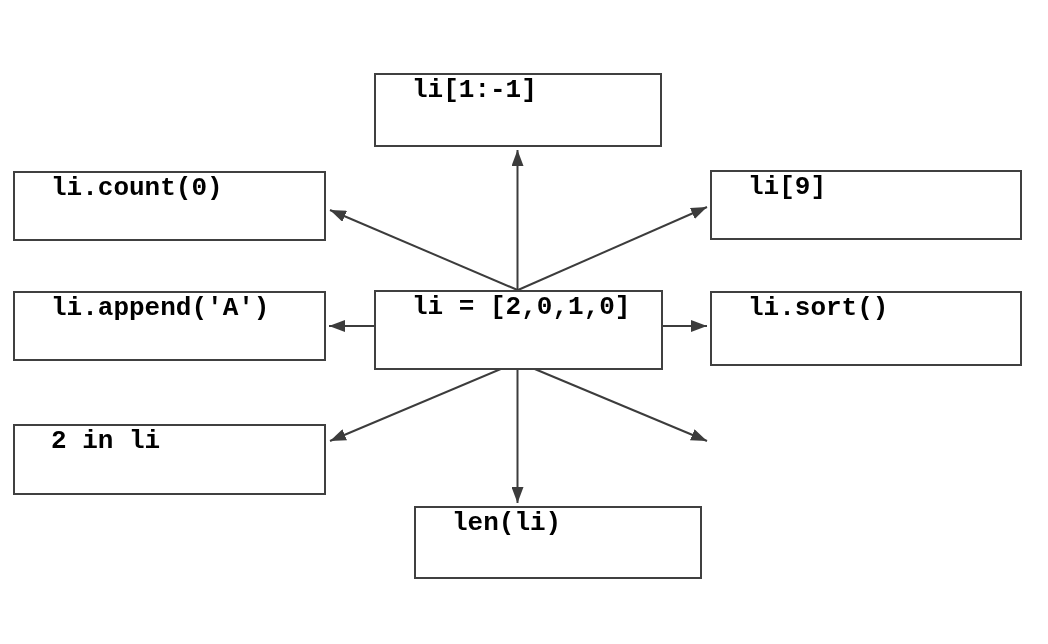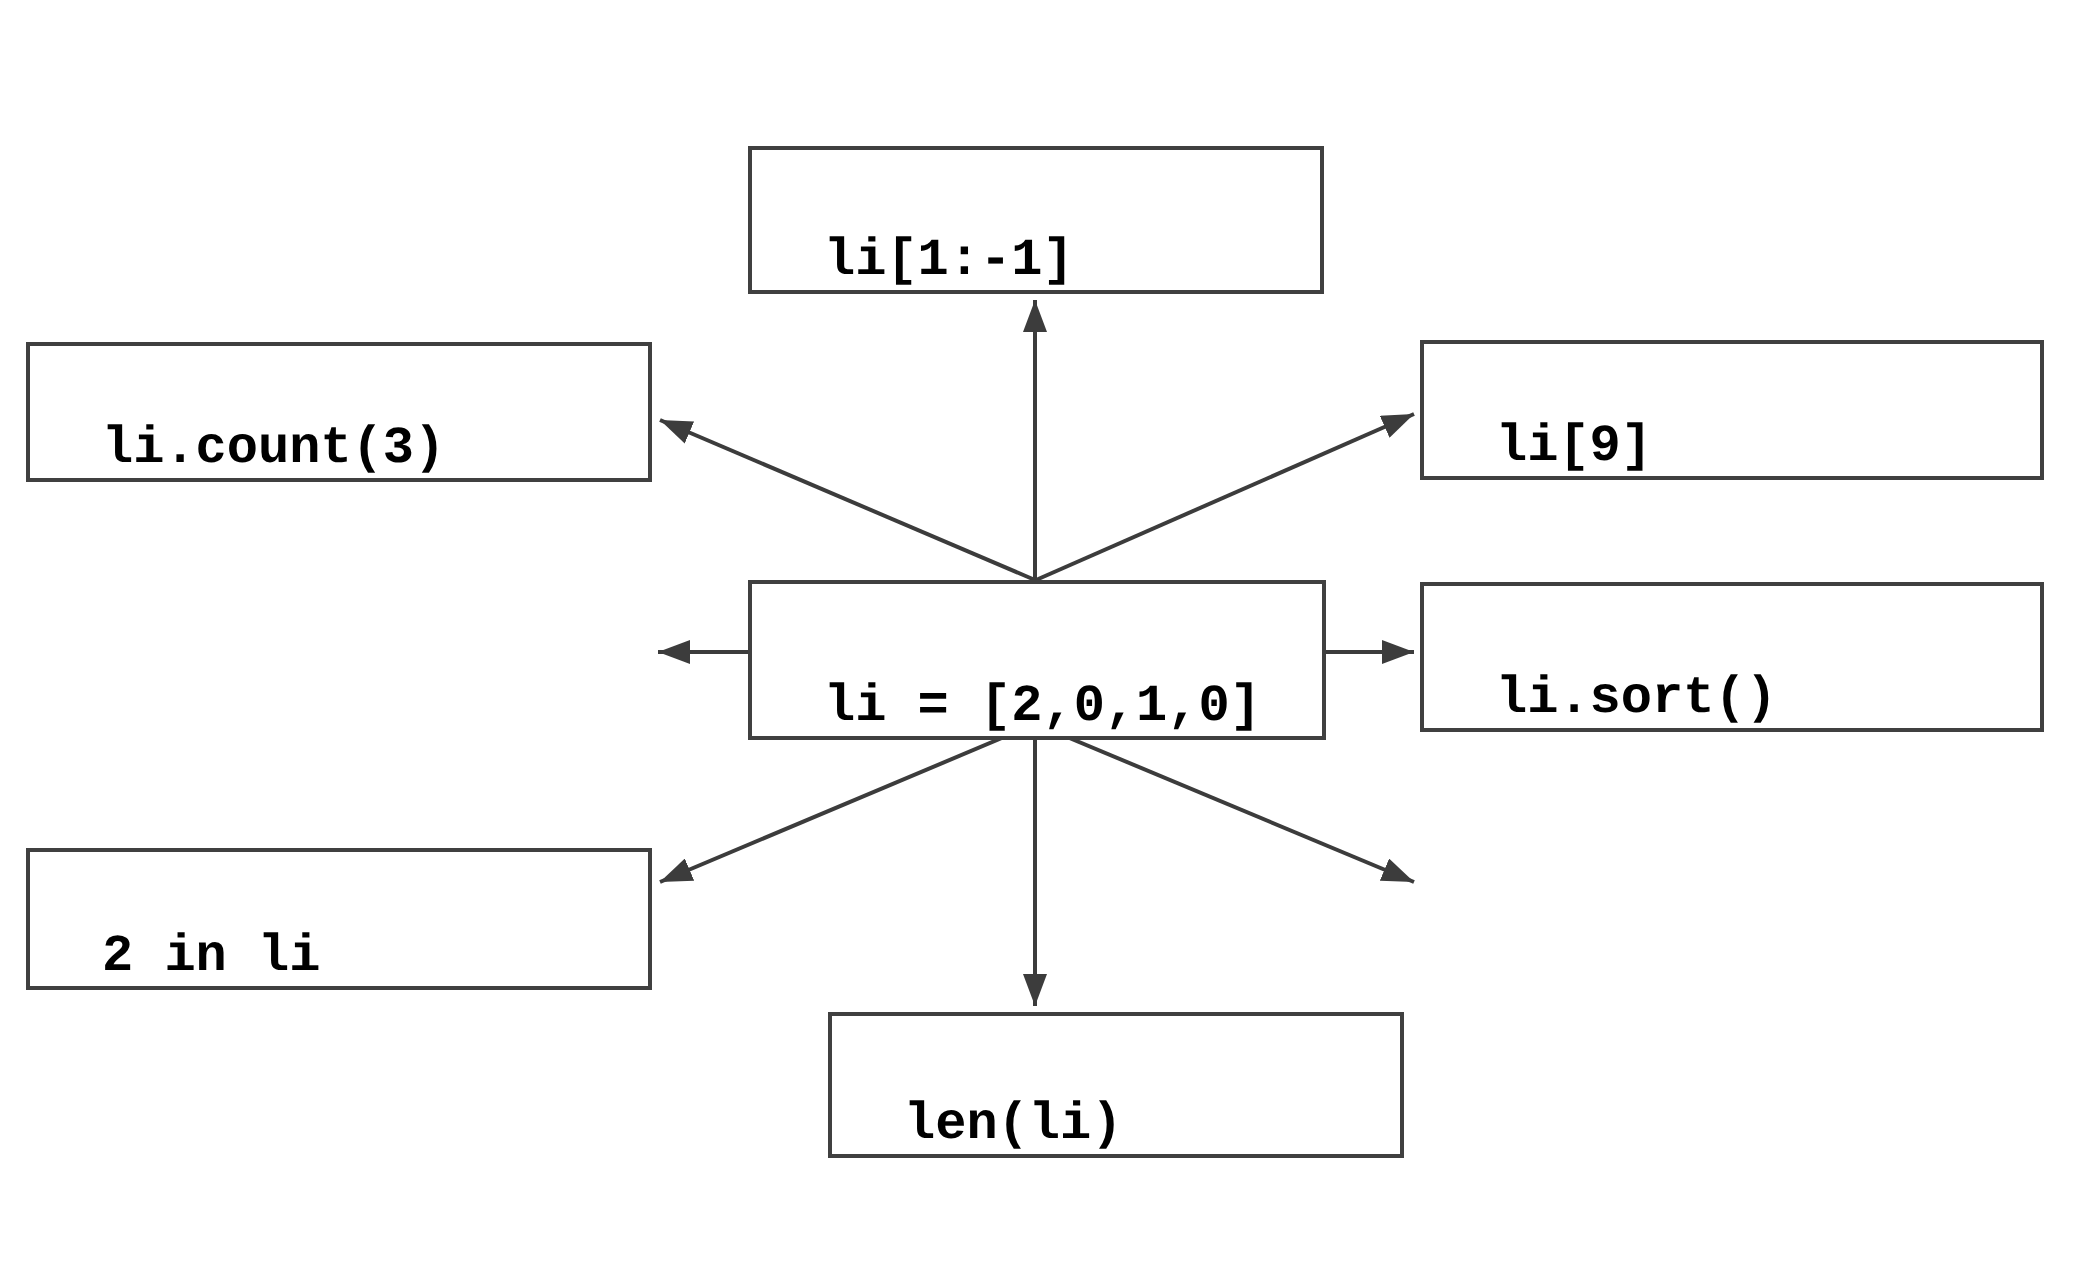--- a/index.html
+++ b/index.html
@@ -21,21 +21,21 @@
     top: 0;
     width: 1048px;
     height: 644px;
   }
   .node {
     position: absolute;
     box-sizing: border-box;
     border: 2px solid #404040;
     background: #ffffff;
     display: flex;
-    align-items: flex-end;
+    align-items: flex-start;
   }
   .node .label {
     font-weight: bold;
     font-size: 26px;
     color: #000000;
     padding-left: 36px;
     white-space: pre;
     letter-spacing: 0px;
   }
   
@@ -68,27 +68,30 @@
     <line x1="517.5" y1="362" x2="330" y2="441" stroke="#3c3c3c" stroke-width="2" marker-end="url(#ah)"></line>
     <line x1="518" y1="362" x2="707" y2="441" stroke="#3c3c3c" stroke-width="2" marker-end="url(#ah)"></line>
     <line x1="517.5" y1="362" x2="517.5" y2="503" stroke="#3c3c3c" stroke-width="2" marker-end="url(#ah)"></line>
   </svg>
 
   <div class="node" id="node-slice">
     <span class="label">li[1:-1]</span>
   </div>
 
   <div class="node" id="node-count">
-    <span class="label">li.count(3)</span>
+    <span class="label">li.count(0)</span>
   </div>
 
   <div class="node" id="node-index">
     <span class="label">li[9]</span>
   </div>
 
+  <div class="node" id="node-append">
+    <span class="label">li.append('A')</span>
+  </div>
 
   <div class="node" id="node-center">
     <span class="label">li = [2,0,1,0]</span>
   </div>
 
   <div class="node" id="node-sort">
     <span class="label">li.sort()</span>
   </div>
 
   <div class="node" id="node-in">

